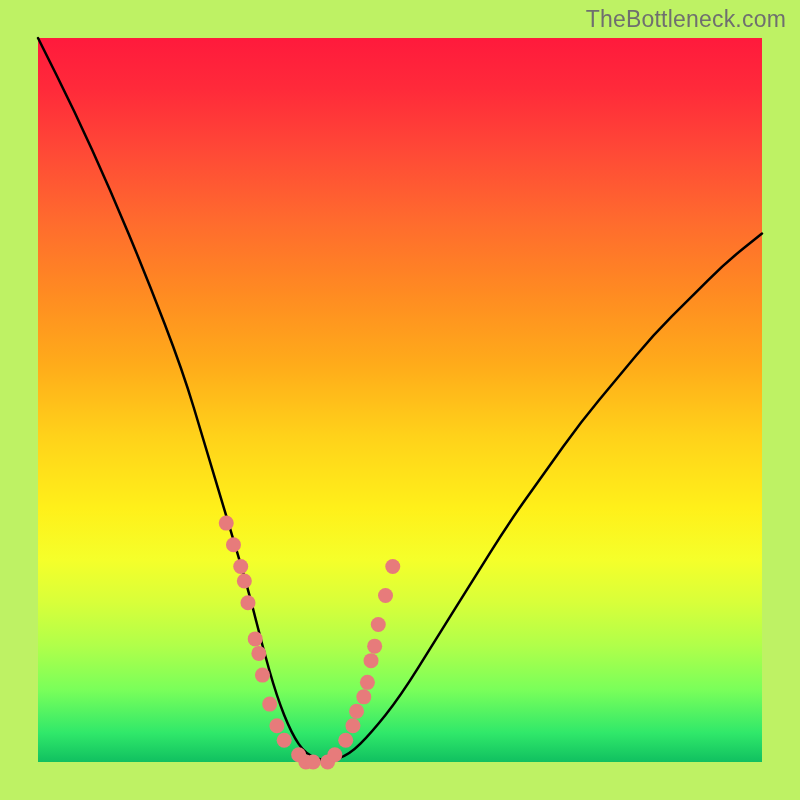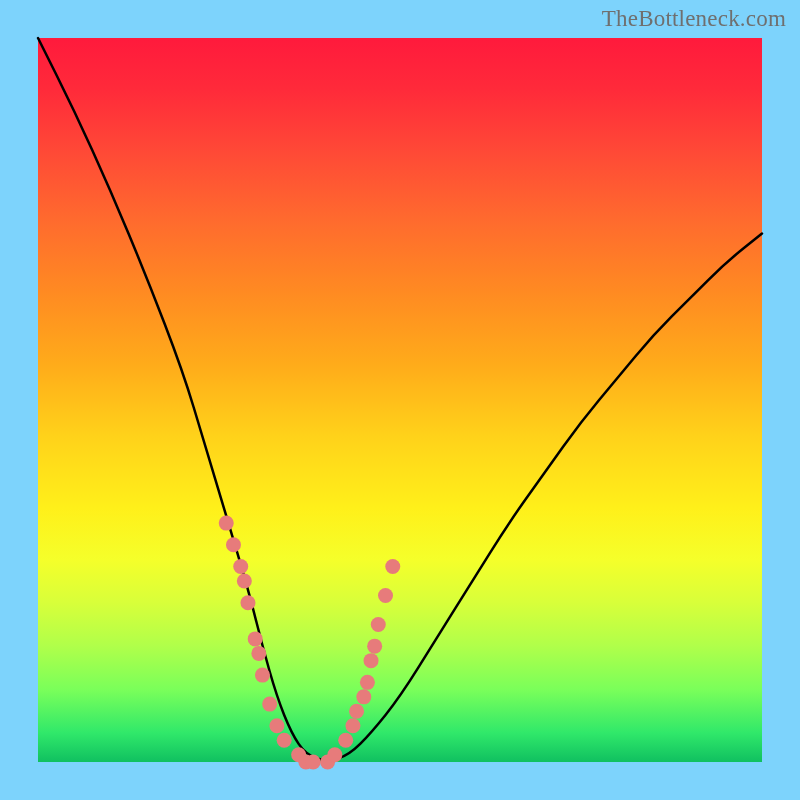--- a/index.html
+++ b/index.html
@@ -10,22 +10,21 @@
     background: #000;
     overflow: hidden;
     font-family: Arial, Helvetica, sans-serif;
   }
   .frame {
     position: absolute;
     top: 0;
     left: 0;
     width: 800px;
     height: 800px;
-    background: #7dd3fc;
-    font-family: Liberation Serif, serif;
+    background: #bef264;
   }
   .plot {
     position: absolute;
     top: 38px;
     left: 38px;
     width: 724px;
     height: 724px;
     
     background: linear-gradient(
       to bottom,

